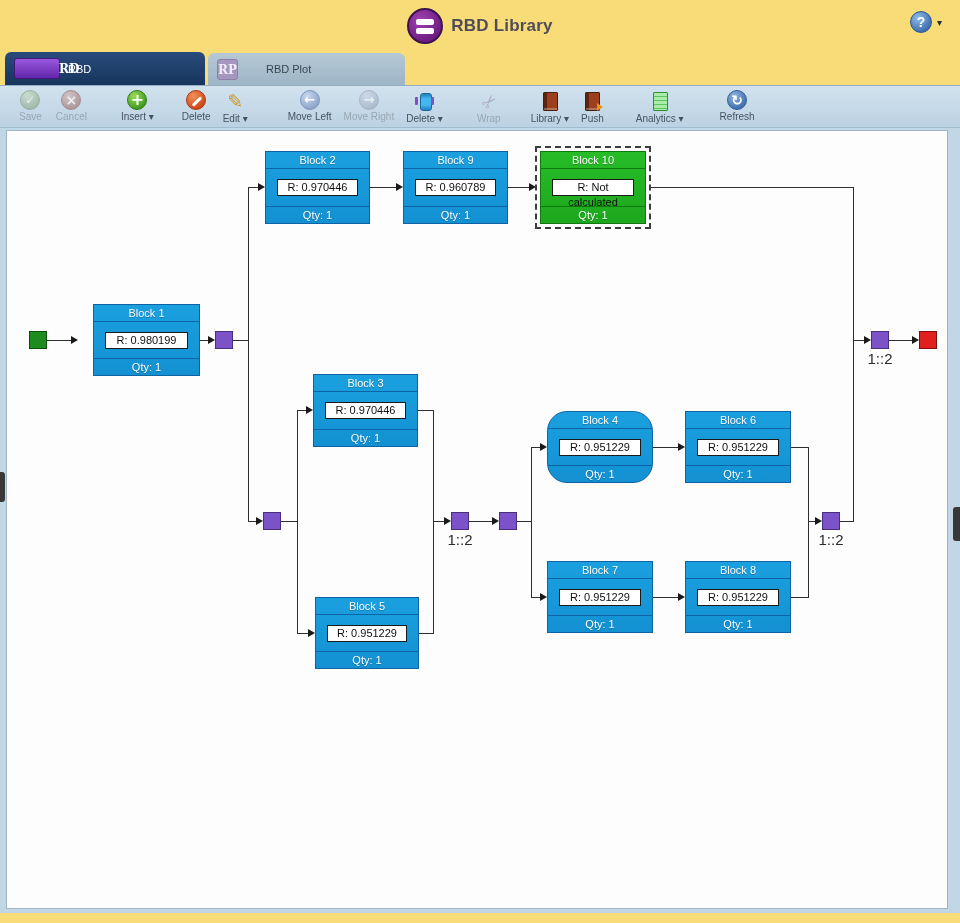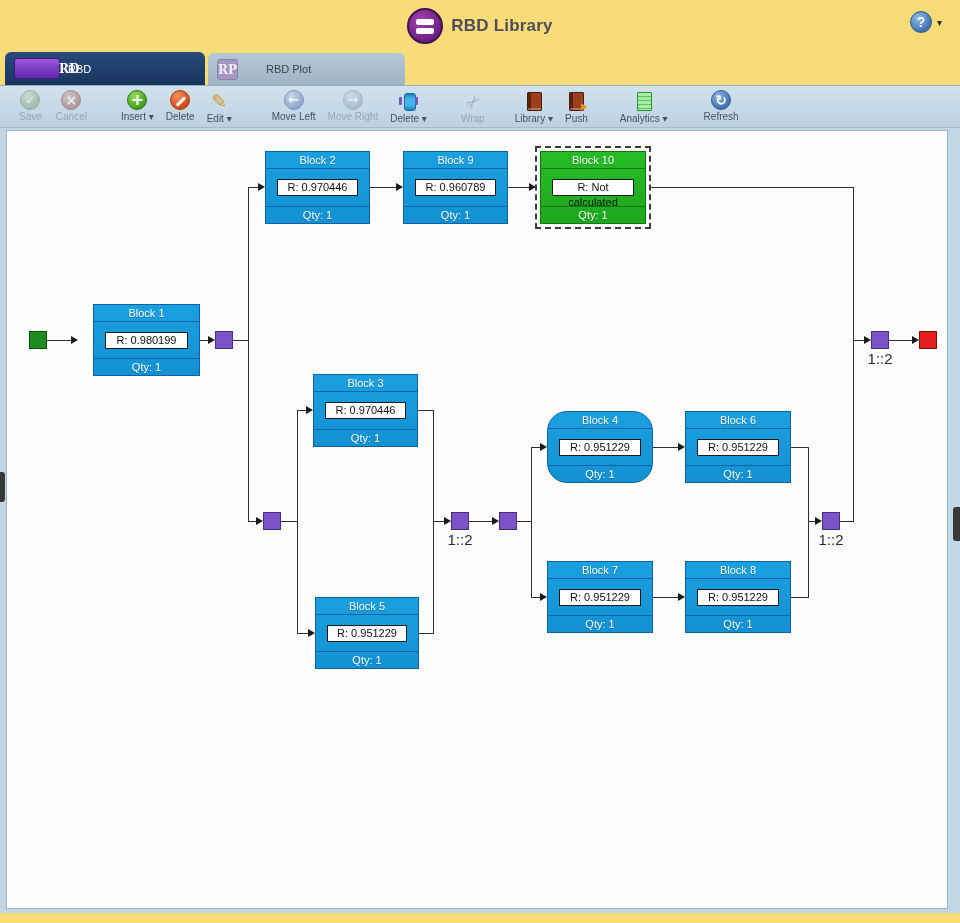--- a/index.html
+++ b/index.html
@@ -141,21 +141,21 @@
         <div class="tlabel">Save</div>
       </div>
       <div class="tbtn disabled" style="margin-left: 4px;">
         <div class="ticon circle-ic ic-cancel-x-icon">×</div>
         <div class="tlabel">Cancel</div>
       </div>
       <div class="tbtn" style="margin-left: 24px;">
         <div class="ticon circle-ic ic-insert-plus-icon">+</div>
         <div class="tlabel">Insert ▾</div>
       </div>
-      <div class="tbtn" style="margin-left: 2px;">
+      <div class="tbtn" style="margin-left: 18px;">
         <div class="ticon circle-ic ic-delete-slash-icon"></div>
         <div class="tlabel">Delete</div>
       </div>
       <div class="tbtn" style="margin-left: 2px;">
         <div class="ticon ic-edit-pencil-icon">✎</div>
         <div class="tlabel">Edit ▾</div>
       </div>
       <div class="tbtn" style="margin-left: 30px;">
         <div class="ticon circle-ic ic-move-left-icon">←</div>
         <div class="tlabel">Move Left</div>

